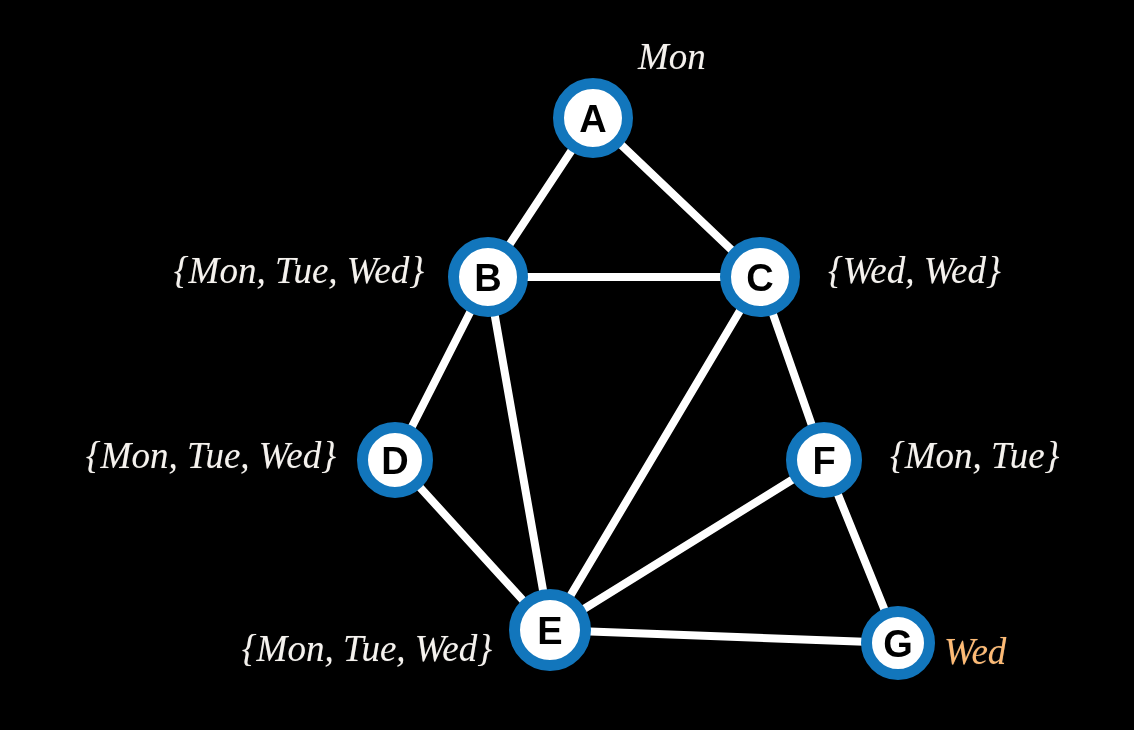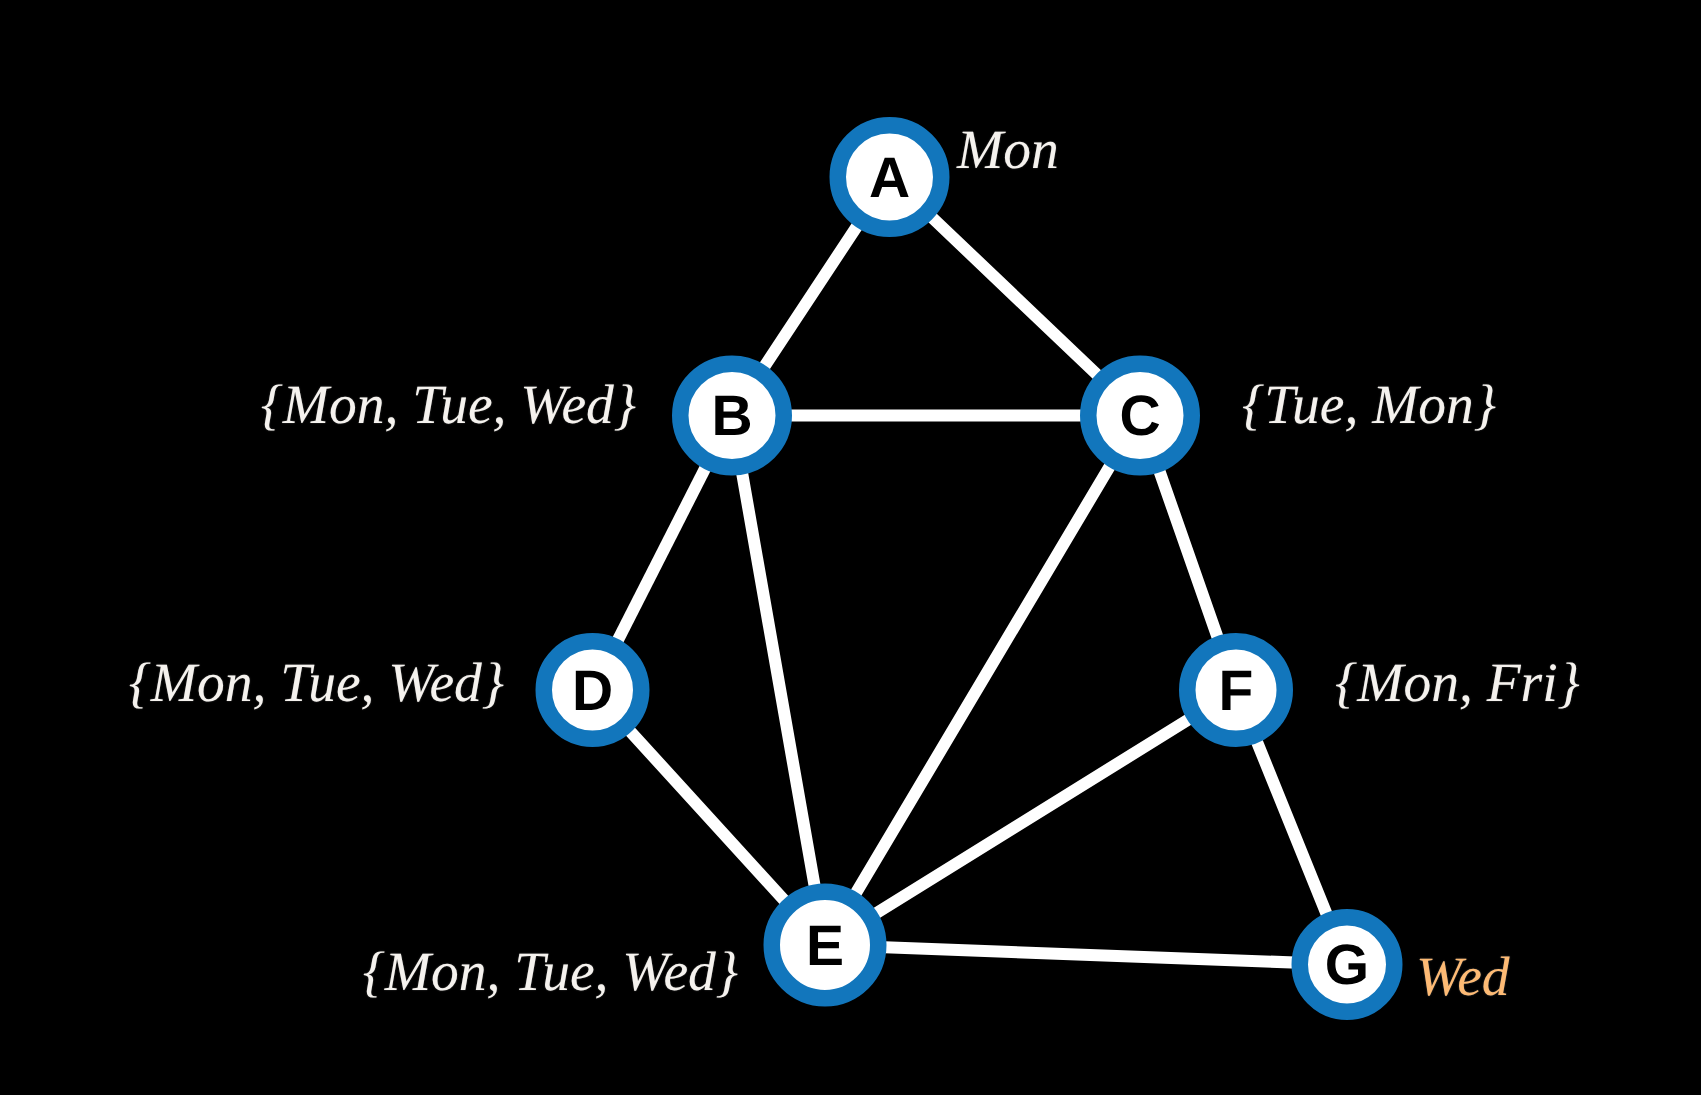--- a/index.html
+++ b/index.html
@@ -99,21 +99,21 @@
           <circle cx="824" cy="460" r="32.5" class="node-ring" fill="#ffffff" stroke="#1276bc"></circle>
           <text x="824" y="461" class="node-letter" fill="#000000">F</text>
         </g>
         <g>
           <circle cx="898" cy="643" r="31.5" class="node-ring" fill="#ffffff" stroke="#1276bc"></circle>
           <text x="898" y="644" class="node-letter" fill="#000000">G</text>
         </g>
       </g>
   </svg>
   <div id="labels-layer">
-      <div class="domain-label" style="left: 638px; top: 38px; color: rgb(245, 242, 238); margin-top: 44px;">Mon</div>
+      <div class="domain-label" style="left: 638px; top: 38px; color: rgb(245, 242, 238);">Mon</div>
       <div class="domain-label anchor-right" style="left: 424px; top: 252px; color: rgb(245, 242, 238);">{Mon, Tue, Wed}</div>
-      <div class="domain-label" style="left: 828px; top: 252px; color: rgb(245, 242, 238);">{Tue, Mon}</div>
+      <div class="domain-label" style="left: 828px; top: 252px; color: rgb(245, 242, 238);">{Wed, Wed}</div>
       <div class="domain-label anchor-right" style="left: 336px; top: 437px; color: rgb(245, 242, 238);">{Mon, Tue, Wed}</div>
-      <div class="domain-label" style="left: 890px; top: 437px; color: rgb(245, 242, 238);">{Mon, Fri}</div>
+      <div class="domain-label" style="left: 890px; top: 437px; color: rgb(245, 242, 238);">{Mon, Tue}</div>
       <div class="domain-label anchor-right" style="left: 492px; top: 630px; color: rgb(245, 242, 238);">{Mon, Tue, Wed}</div>
       <div class="domain-label" style="left: 944px; top: 633px; color: #fdba74;">Wed</div>
     </div>
 </div>
 
 </body></html>

